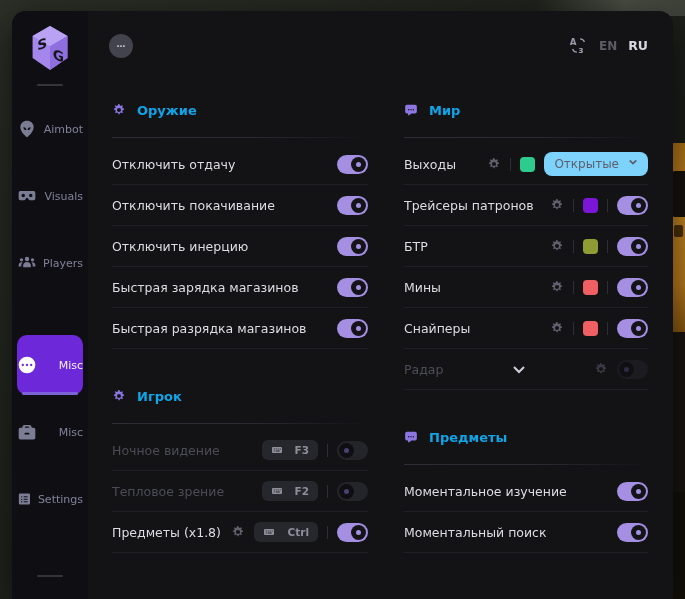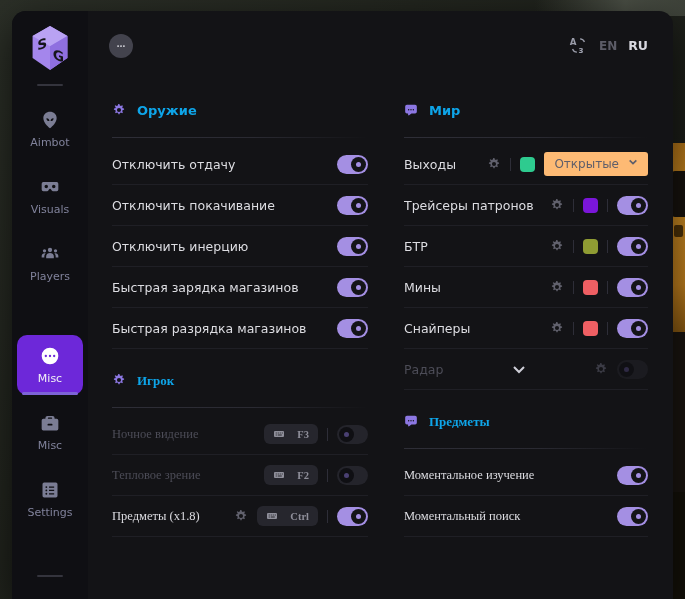--- a/index.html
+++ b/index.html
@@ -25,21 +25,21 @@
     background:#131316; border-radius:14px 14px 0 0; overflow:hidden; display:flex;
     box-shadow:0 12px 44px rgba(0,0,0,.65); }
 
   
   .sidebar { width:76px; flex-shrink:0; background:#0f0f13; display:flex;
     flex-direction:column; align-items:center; }
   .logo { margin-top:13px; width:44px; height:48px; }
   .side-divider { width:26px; height:2px; background:#34343d; border-radius:2px; margin:12px 0 6px; }
   .side-divider.bottom { margin-top:auto; margin-bottom:22px; }
   .nav-item { width:66px; height:60px; margin-top:7px; border-radius:10px; display:flex;
-    flex-direction:column; align-items:center; justify-content:center; gap:6px;
+    flex-direction:row; align-items:center; justify-content:space-between; gap:6px;
     color:#80829b; font-size:11px; cursor:pointer; position:relative; }
   .nav-item svg { width:20px; height:20px; fill:#7b7d94; }
   .nav-item.active { background:#6d28d9; color:#f2f2f5;margin-top:42px; }
   .nav-item.active svg { fill:#ffffff; }
   .nav-item.active::after { content:""; position:absolute; left:5px; right:5px; bottom:0;
     height:3px; border-radius:3px; background:#7e63d8; }
 
   
   .main { flex:1; display:flex; flex-direction:column; min-width:0; }
   .header { display:flex; align-items:flex-start; padding:22px 25px 0 21px; height:80px; }
@@ -50,21 +50,21 @@
   .h-sub { font-size:11.5px; color:#7e7e8a; margin-top:4px; }
   .lang { margin-left:auto; margin-top:3px; display:flex; align-items:center; gap:11px; }
   .translate-icon { width:19px; height:19px; color:#9a9ca9; }
   .lang-en { font-size:12px; font-weight:600; color:#5c5c67; cursor:pointer; }
   .lang-ru { font-size:12.5px; font-weight:700; color:#d8d8e0; cursor:pointer; }
 
   .content { flex:1; display:grid; grid-template-columns:256px 1fr; column-gap:36px;
     padding:0 25px 0 24px; overflow:hidden; }
   .col { min-width:0; }
 
-  .section + .section { margin-top:24px;font-family:Liberation Serif, serif; }
+  .section + .section { margin-top:40px; }
   .section-title { display:flex; align-items:flex-start; gap:11px; height:26px; margin-top:12px;
     font-size:13px; font-weight:600; color:#0ea5e9; }
   .section-title svg { width:14px; height:14px; fill:#8c77e2; flex-shrink:0; }
   .section-divider { height:1px; margin:8px 0 6px;
     background:linear-gradient(90deg,#2e2e37 0%,#2a2a32 55%,rgba(42,42,50,0) 100%); }
 
   .row { display:flex; align-items:center; height:41px; border-bottom:1px solid #1f1f25;
     font-size:12.5px; color:#dddde2; }
   .row-label { flex:1; white-space:nowrap; overflow:hidden; text-overflow:ellipsis; }
   .row-label.fixed { flex:0 0 auto; }
@@ -86,21 +86,21 @@
   .keycap { display:flex; align-items:center; gap:12px; background:#26262d; color:#8f8f9a;
     font-size:10.5px; font-weight:600; padding:4px 9px; border-radius:6px; cursor:pointer; }
   .keycap svg { width:12px; height:12px; fill:#8f8f9a; }
 
   .vsep { width:1px; height:13px; background:#2e2e38; }
   .gear-btn { width:14px; height:14px; color:#61616d; cursor:pointer; flex-shrink:0; }
   .gear-btn svg { width:14px; height:14px; fill:currentColor; display:block; }
   .gear-btn.dim { color:#3b3b45; }
   .swatch { width:15px; height:15px; border-radius:4px; cursor:pointer; flex-shrink:0; }
 
-  .dropdown { display:flex; align-items:flex-start; gap:9px; background:#fdba74; border-radius:3px;
+  .dropdown { display:flex; align-items:flex-start; gap:9px; background:#7dd3fc; border-radius:8px;
     padding:5px 10px; color:#5e5e6a; font-size:12px; cursor:pointer; }
   .dropdown svg { width:10px; height:10px; stroke:#5e5e6a; stroke-width:2; fill:none; }
 
   .chevron-btn { width:16px; height:16px; cursor:pointer; }
   .chevron-btn svg { width:16px; height:16px; stroke:#cfcfd8; stroke-width:2; fill:none; }
 </style>
 </head>
 <body>
 
 <div class="bg"></div>

